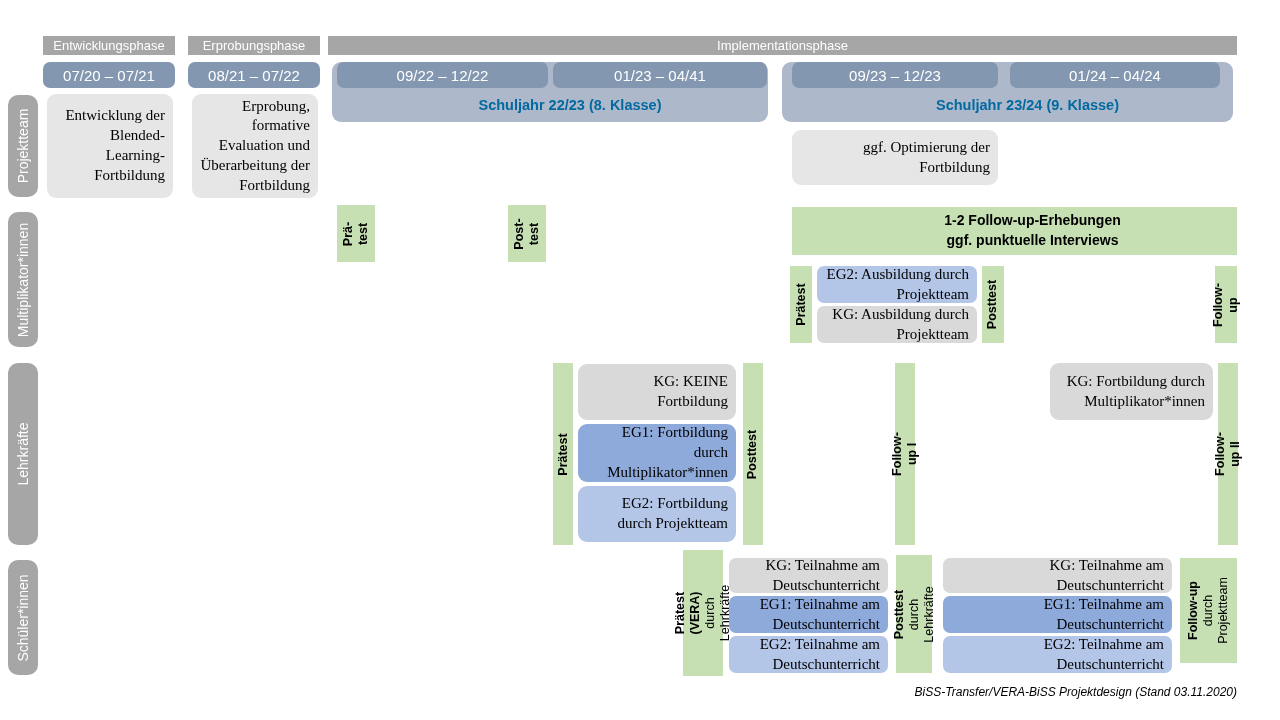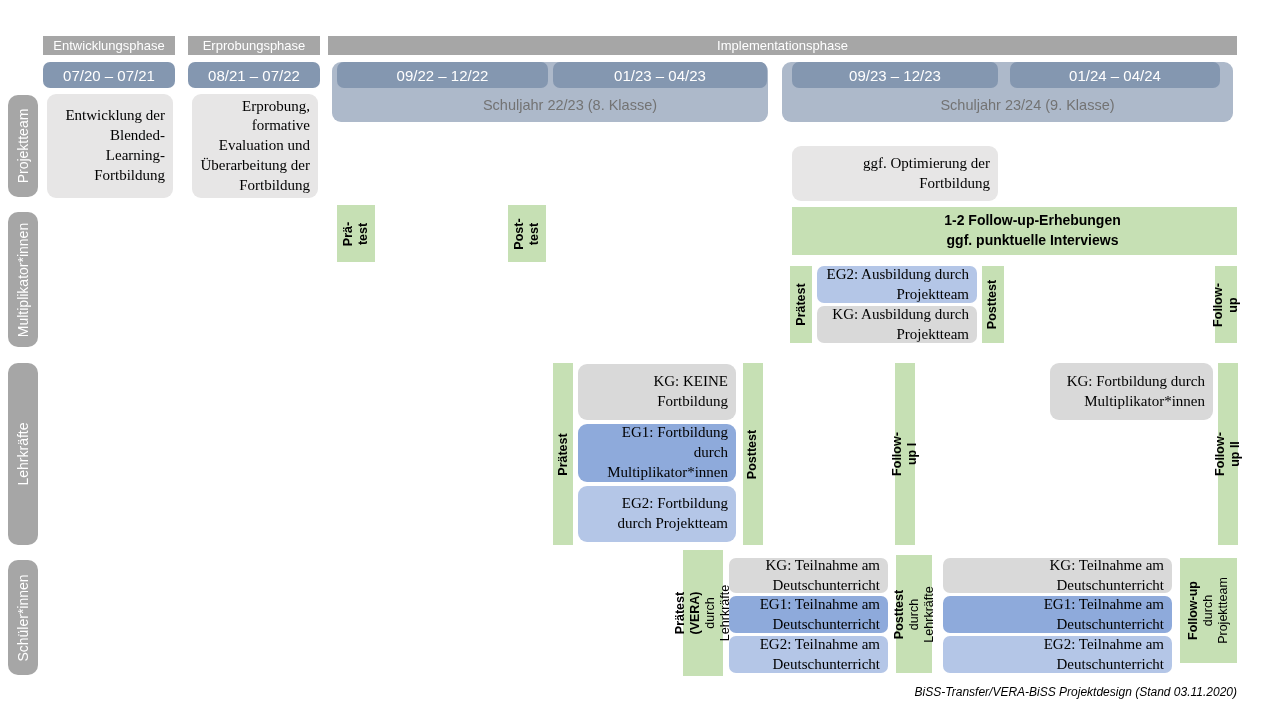--- a/index.html
+++ b/index.html
@@ -14,21 +14,21 @@
     background:#a6a6a6; color:#ffffff; font-size:13px;
     display:flex; align-items:center; justify-content:center;
   }
   
   .period {
     background:#8497b0; color:#ffffff; font-size:15px; border-radius:7px;
     display:flex; align-items:center; justify-content:center;
   }
   .sy-container { background:#adb9ca; border-radius:9px; }
   .sy-label {
-    color:#737373; font-weight:normal; font-size:14.5px;
+    color:#0369a1; font-weight:bold; font-size:14.5px;
     display:flex; align-items:center; justify-content:center;padding-left:40px;
   }
 
   
   .rowlabel {
     background:#a6a6a6; border-radius:10px; color:#ffffff;
     display:flex; align-items:center; justify-content:center;
   }
   .rowlabel .rot {
     transform:rotate(-90deg); white-space:nowrap; font-size:14px;
@@ -71,21 +71,21 @@
 
   <div class="abs phase" style="left:43px; top:36px; width:132px; height:19px;">Entwicklungsphase</div>
   <div class="abs phase" style="left:188px; top:36px; width:132px; height:19px;">Erprobungsphase</div>
   <div class="abs phase" style="left:328px; top:36px; width:909px; height:19px;">Implementationsphase</div>
 
   <div class="abs period" style="left:43px; top:62px; width:132px; height:26px;">07/20 – 07/21</div>
   <div class="abs period" style="left:188px; top:62px; width:132px; height:26px;">08/21 – 07/22</div>
 
   <div class="abs sy-container" style="left:332px; top:62px; width:436px; height:60px;"></div>
   <div class="abs period" style="left:337px; top:62px; width:211px; height:26px;">09/22 – 12/22</div>
-  <div class="abs period" style="left:553px; top:62px; width:214px; height:26px;">01/23 – 04/23</div>
+  <div class="abs period" style="left:553px; top:62px; width:214px; height:26px;">01/23 – 04/41</div>
   <div class="abs sy-label" style="left:332px; top:92px; width:436px; height:26px;">Schuljahr 22/23 (8. Klasse)</div>
 
   <div class="abs sy-container" style="left:782px; top:62px; width:451px; height:60px;"></div>
   <div class="abs period" style="left:792px; top:62px; width:206px; height:26px;">09/23 – 12/23</div>
   <div class="abs period" style="left:1010px; top:62px; width:210px; height:26px;">01/24 – 04/24</div>
   <div class="abs sy-label" style="left:782px; top:92px; width:451px; height:26px;">Schuljahr 23/24 (9. Klasse)</div>
 
   <div class="abs rowlabel" style="left:8px; top:95px; width:30px; height:102px;">
     <span class="rot">Projektteam</span>
   </div>
@@ -94,21 +94,21 @@
   </div>
   <div class="abs rowlabel" style="left:8px; top:363px; width:30px; height:182px;">
     <span class="rot">Lehrkräfte</span>
   </div>
   <div class="abs rowlabel" style="left:8px; top:560px; width:30px; height:115px;">
     <span class="rot">Schüler*innen</span>
   </div>
 
   <div class="abs box bg-lightgray" style="left:47px; top:94px; width:126px; height:104px;">Entwicklung der Blended-Learning-Fortbildung</div>
   <div class="abs box bg-lightgray" style="left:192px; top:94px; width:126px; height:104px;">Erprobung, formative Evaluation und Überarbeitung der Fortbildung</div>
-  <div class="abs box bg-lightgray" style="left:792px; top:130px; width:206px; height:55px;margin-top:16px;">ggf. Optimierung der Fortbildung</div>
+  <div class="abs box bg-lightgray" style="left:792px; top:130px; width:206px; height:55px;">ggf. Optimierung der Fortbildung</div>
 
   <div class="abs vlabel bg-green" style="left:337px; top:205px; width:38px; height:57px; border-radius:0;">
     <span class="rot title">Prä-
 test</span>
   </div>
   <div class="abs vlabel bg-green" style="left:508px; top:205px; width:38px; height:57px; border-radius:0;">
     <span class="rot title">Post-
 test</span>
   </div>
 

